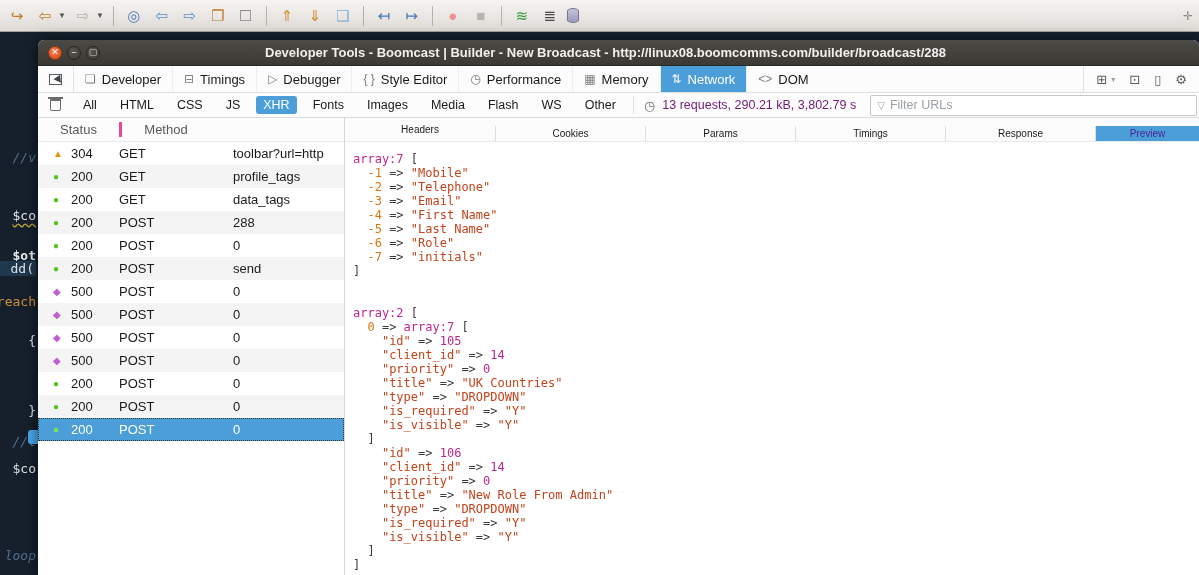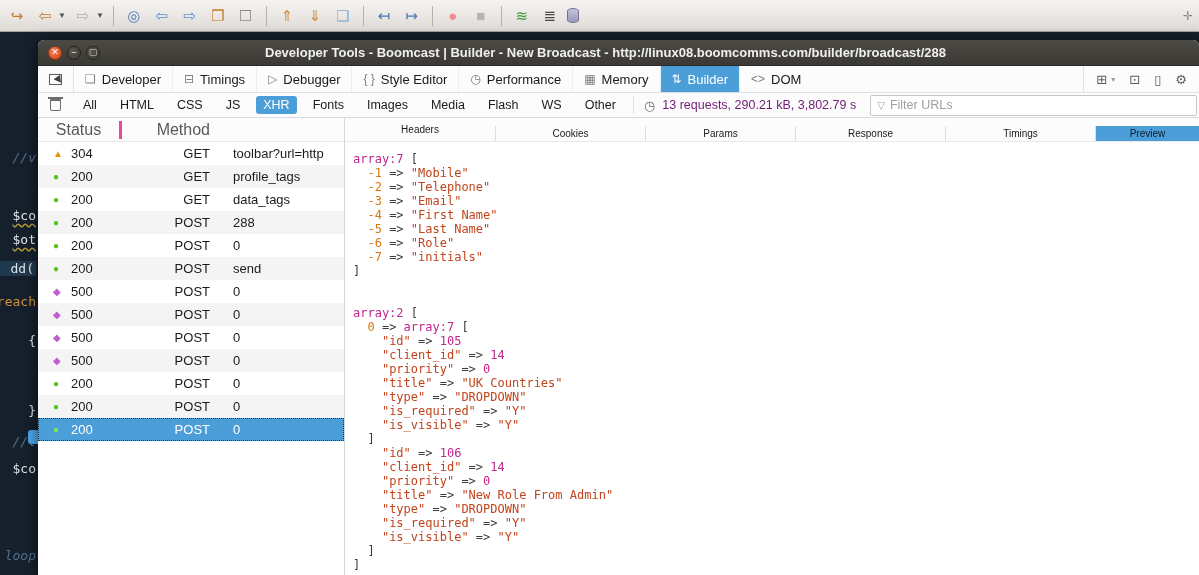--- a/index.html
+++ b/index.html
@@ -85,43 +85,43 @@
   .funnel-icon { color:#9aa0a5; font-size:10px; margin-right:5px; }
   .filter-input { border:none; outline:none; flex:1; font-size:12.5px; color:#333;
     font-family:inherit; background:transparent; }
   .filter-input::placeholder { color:#9aa0a5; }
 
   
   .main { flex:1; display:flex; min-height:0; }
   .req-panel { width:307px; flex:0 0 307px; border-right:1px solid #d4d8db;
     display:flex; flex-direction:column; background:#fff; }
   .thead { height:24px; flex:0 0 24px; display:flex; align-items:center; color:#585959;
-    font-size:16px; background:#fcfcfc; border-bottom:1px solid #e8eaec; }
+    font-size:13px; background:#fcfcfc; border-bottom:1px solid #e8eaec; }
   .th { text-align:center; }
-  .th + .th { border-left:3px solid #ec4899;text-align:right; }
+  .th + .th { border-left:3px solid #ec4899; }
   .col-status { width:81px; } .col-method { width:91px; } .col-file { flex:1; }
   .rows { flex:1; overflow:hidden; }
   .row { height:23px; display:flex; align-items:center; font-size:13px; color:#1a1a1a; }
   .row.alt { background:#f4f4f4; }
   .row .c-status { width:81px; display:flex; align-items:center; }
   .row .st-ico { width:12px; margin-left:15px; margin-right:6px; font-size:10px; }
   .st-ok { color:#56c21e; } .st-redirect { color:#e8920e; } .st-error { color:#c05fd0; }
-  .row .c-method { width:91px; text-align:right; }
+  .row .c-method { width:91px; text-align:left; }
   .row .c-file { flex:1; padding-left:23px; white-space:nowrap; overflow:hidden; }
   .row.selected { background:#4c9ed9; color:#fff; outline:1px dotted #333;
     outline-offset:-1px; }
   .row.selected .st-ok { color:#7bec4a; }
 
   
   .details { flex:1; display:flex; flex-direction:column; min-width:0; background:#fff; }
   .dtabs { height:24px; flex:0 0 24px; display:flex; font-size:10px; color:#18191a;
     background:#fcfcfc; border-bottom:1px solid #e8eaec; }
   .dtab { width:150px; display:flex; align-items:center; justify-content:center; }
   .dtab + .dtab { border-left:1px solid #dcdfe2;margin-top:8px; }
-  .dtab.active { background:#4c9ed9; color:#0f172a; width:104px; flex:1; }
+  .dtab.active { background:#4c9ed9; color:#4c1d95; width:104px; flex:1; }
   .preview { flex:1; overflow:hidden; padding:10px 0 0 8px;
     font:12px "DejaVu Sans Mono",monospace; line-height:14px; background:#fff; }
   .pline { white-space:pre; }
   .tm { color:#c0268c; } .ti { color:#d9760d; } .ts { color:#c2431c; } .tp { color:#3b3b3b; }
 </style>
 </head>
 <body>
 
 <div class="ide-toolbar" id="ide-toolbar">
     <span class="ico" style="color: rgb(192, 122, 40);">↪</span>
@@ -149,21 +149,21 @@
     <span class="ico" style="color: rgb(58, 154, 58);">≋</span>
     <span class="ico" style="color: rgb(74, 74, 74);">≣</span>
     <span class="db-icon"></span>
     <span class="grip">✛</span>
   </div>
 
 <div class="editor-bg">
   <div class="editor-strip" id="editor-strip">
       <div class="ed-line comment" style="top: 78px;">//v</div>
       <div class="ed-line var" style="top: 136px;">$co</div>
-      <div class="ed-line var" style="top: 160px;">$ot</div>
+      <div class="ed-line var" style="top: 176px; font-weight: bold;">$ot</div>
       <div class="ed-line plain hl" style="top: 189px;">dd(</div>
       <div class="ed-line keyword" style="top: 222px;">reach</div>
       <div class="ed-line plain" style="top: 261px;">{</div>
       <div class="ed-line plain" style="top: 331px;">}</div>
       <div class="ed-line comment" style="top: 362px;">//t</div>
       <div class="ed-line plain" style="top: 389px;">$co</div>
       <div class="ed-line comment" style="top: 476px;">loop</div>
       <div class="ed-marker" style="top: 358px;"></div>
     </div>
 </div>
@@ -204,21 +204,21 @@
         <div class="tool-tab">
           <span class="t-ico">◷</span>
           <span>Performance</span>
         </div>
         <div class="tool-tab">
           <span class="t-ico">▦</span>
           <span>Memory</span>
         </div>
         <div class="tool-tab active">
           <span class="t-ico">⇅</span>
-          <span>Builder</span>
+          <span>Network</span>
         </div>
         <div class="tool-tab">
           <span class="t-ico">&lt;&gt;</span>
           <span>DOM</span>
         </div>
       </div>
     <div class="tab-right" id="tab-right">
         <span>⊞</span>
         <span class="caret">▾</span>
         <span>⊡</span>
@@ -366,22 +366,22 @@
             <span class="c-file">0</span>
           </div>
         </div>
     </div>
 
     <div class="details">
       <div class="dtabs" id="detail-tabs">
           <div class="dtab">Headers</div>
           <div class="dtab">Cookies</div>
           <div class="dtab">Params</div>
+          <div class="dtab">Timings</div>
           <div class="dtab">Response</div>
-          <div class="dtab">Timings</div>
           <div class="dtab active">Preview</div>
         </div>
       <div class="preview" id="preview-pane">
           <div class="pline"><span class="tm">array:7</span><span class="tp"> [</span></div>
           <div class="pline"><span class="tp">  </span><span class="ti">-1</span><span class="tp"> =&gt; </span><span class="ts">"Mobile"</span></div>
           <div class="pline"><span class="tp">  </span><span class="ti">-2</span><span class="tp"> =&gt; </span><span class="ts">"Telephone"</span></div>
           <div class="pline"><span class="tp">  </span><span class="ti">-3</span><span class="tp"> =&gt; </span><span class="ts">"Email"</span></div>
           <div class="pline"><span class="tp">  </span><span class="ti">-4</span><span class="tp"> =&gt; </span><span class="ts">"First Name"</span></div>
           <div class="pline"><span class="tp">  </span><span class="ti">-5</span><span class="tp"> =&gt; </span><span class="ts">"Last Name"</span></div>
           <div class="pline"><span class="tp">  </span><span class="ti">-6</span><span class="tp"> =&gt; </span><span class="ts">"Role"</span></div>

